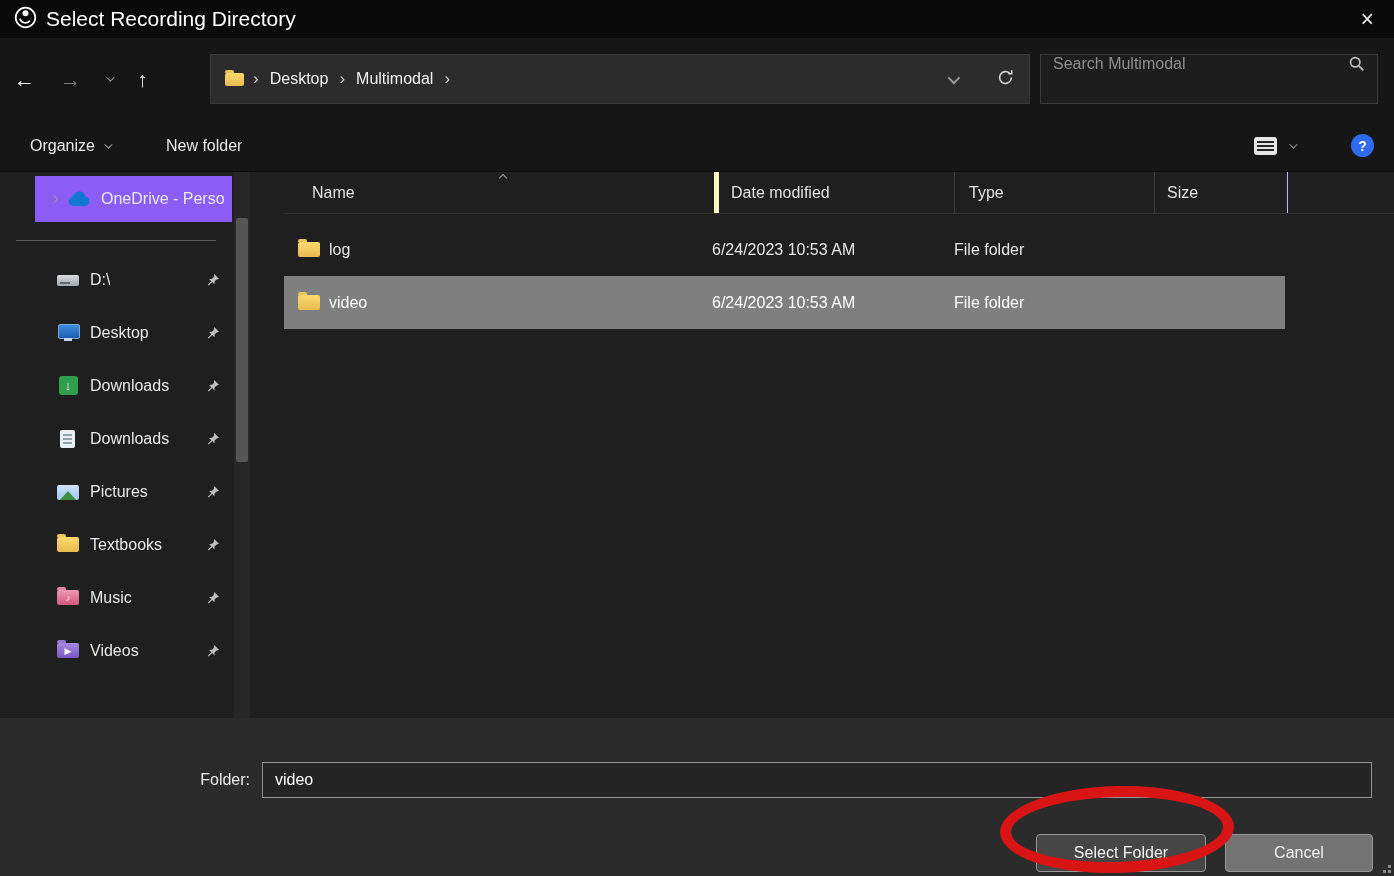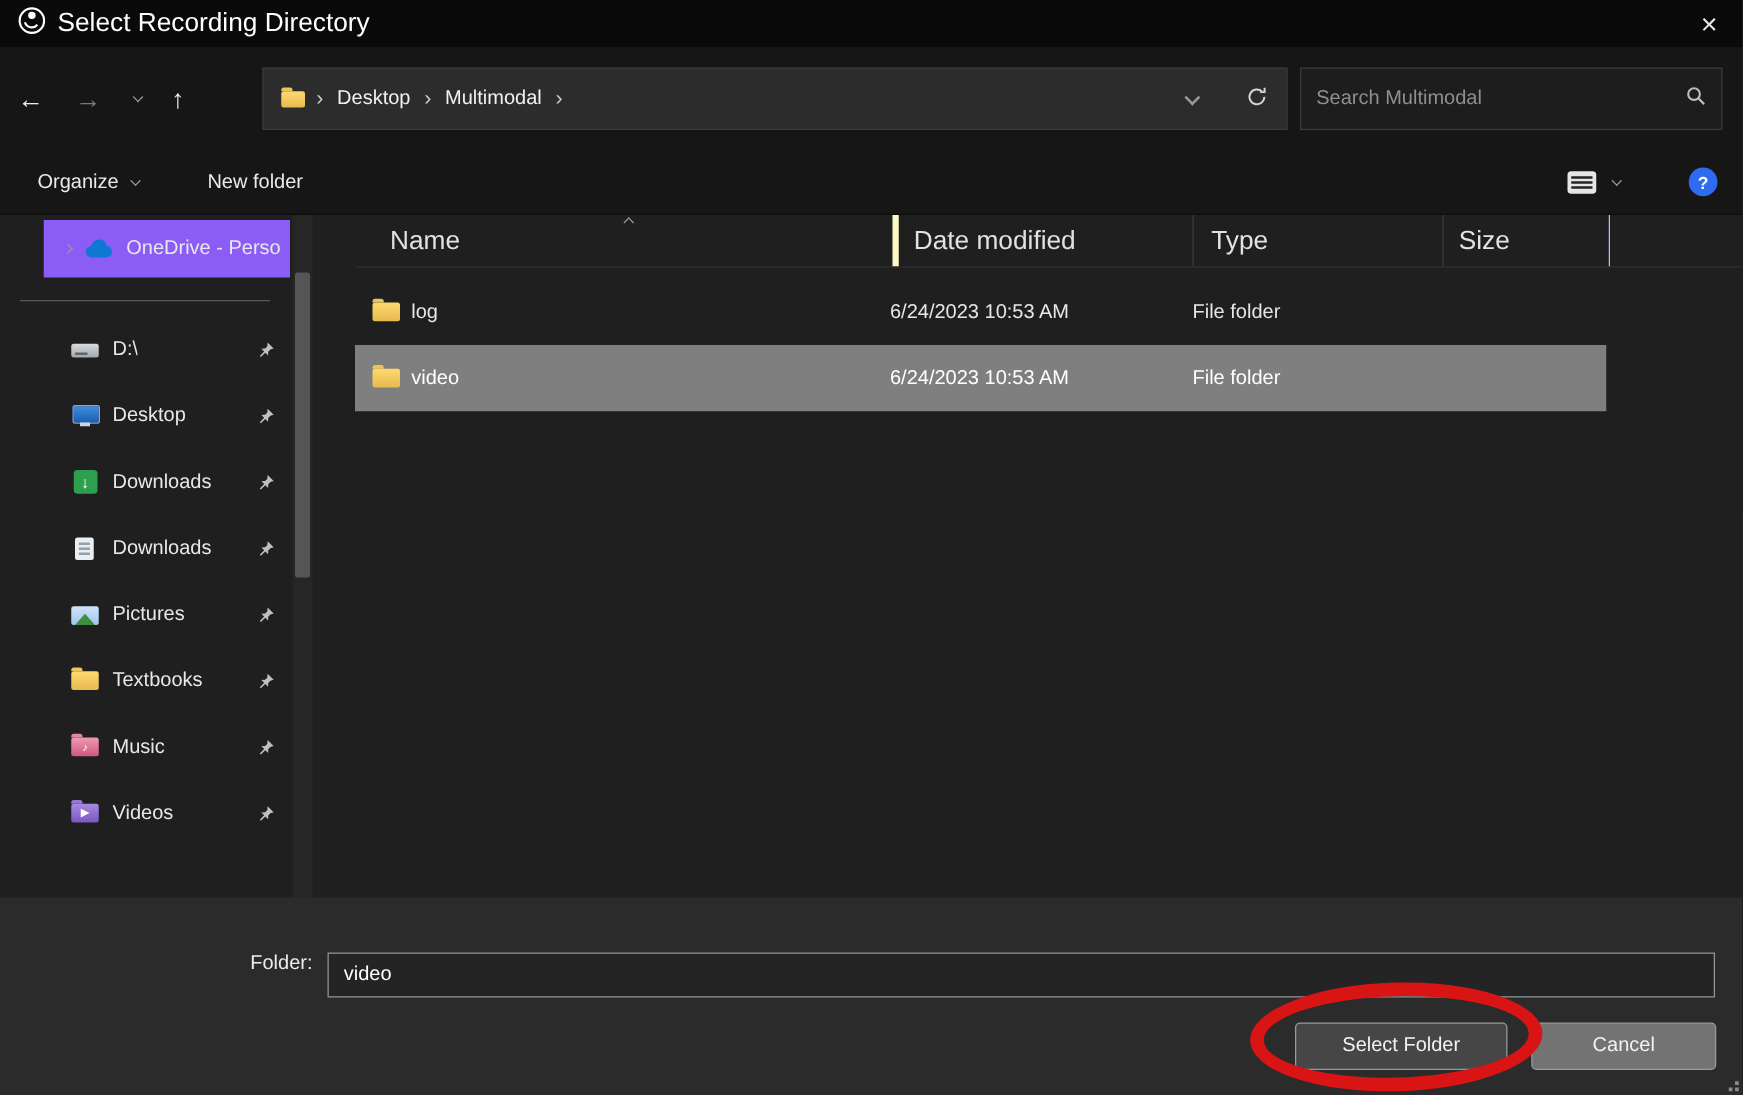--- a/index.html
+++ b/index.html
@@ -26,21 +26,21 @@
   .chev.up{transform:rotate(-135deg);}
   .chev.sm{width:6px;height:6px;border-width:1.5px;}
   .chev.dim{border-color:#9a9a9a;}
 
   .addr{flex:1;height:50px;background:#2c2c2c;border:1px solid #3a3a3a;display:flex;align-items:center;padding:0 12px 0 14px;gap:9px;font-size:16px;}
   .crumb{color:#f0f0f0;padding:0 2px;cursor:pointer;white-space:nowrap;}
   .sep{color:#cfcfcf;font-size:17px;}
   .addr-caret{margin-left:auto;padding:4px 10px;background:none;border:none;cursor:pointer;}
   .refresh-btn{background:none;border:none;cursor:pointer;margin-left:18px;padding:2px;}
 
-  .search-box{width:338px;height:50px;margin-left:10px;background:#1d1d1d;border:1px solid #3a3a3a;display:flex;align-items:center;padding:0 12px;flex:0 0 auto;}
+  .search-box{width:338px;height:50px;margin-left:10px;background:#1d1d1d;border:1px solid #3a3a3a;display:flex;align-items:flex-start;padding:0 12px;flex:0 0 auto;}
   .search-box input{flex:1;background:transparent;border:none;outline:none;color:#ddd;font-size:16px;min-width:0;}
   .search-box input::placeholder{color:#8f8f8f;}
 
   
   .toolbar{height:52px;background:#161616;display:flex;align-items:center;padding:0 20px 0 30px;border-bottom:1px solid #0d0d0d;}
   .tb-item{display:flex;align-items:center;gap:9px;font-size:16px;color:#eaeaea;background:none;border:none;cursor:pointer;margin-right:56px;}
   .tb-right{margin-left:auto;display:flex;align-items:center;gap:12px;}
   .view-icon{position:relative;width:23px;height:18px;border-radius:3px;background:#e6e6e6;display:inline-block;cursor:pointer;}
   .view-icon::after{content:"";position:absolute;left:3px;top:4px;width:17px;height:2px;background:#242424;box-shadow:0 4px 0 #242424,0 8px 0 #242424;}
   .help-btn{width:23px;height:23px;border-radius:50%;background:#2e6bf0;color:#fff;border:none;font-size:14px;font-weight:bold;cursor:pointer;display:flex;align-items:center;justify-content:center;margin-left:44px;}
@@ -78,39 +78,39 @@
   .folder .fg{position:absolute;inset:0;display:flex;align-items:center;justify-content:center;font-style:normal;font-size:9px;color:#fff;}
   .folder.music{background:linear-gradient(#ef9ab5,#d3567e);}
   .folder.music::before{background:#e387a4;}
   .folder.videos{background:linear-gradient(#a68ae0,#7a57c2);}
   .folder.videos::before{background:#9678d2;}
   .folder.fsm{width:19px;height:13px;}
 
   
   .list{flex:1;position:relative;padding-left:24px;}
   .sort-caret{position:absolute;top:3px;left:240px;}
-  .lheader{display:flex;height:42px;align-items:stretch;color:#e2e2e2;font-size:21px;border-bottom:1px solid #313131;}
+  .lheader{display:flex;height:42px;align-items:stretch;color:#e2e2e2;font-size:16px;border-bottom:1px solid #313131;}
   .hcell{display:flex;align-items:center;cursor:pointer;}
   .h-name{width:430px;padding-left:28px;}
   .h-date{width:240px;padding-left:12px;border-left:5px solid #fef9c3;}
   .h-type{width:200px;padding-left:14px;border-left:1px solid #3d3d3d;}
   .h-size{width:134px;padding-left:12px;border-left:1px solid #3d3d3d;border-right:1px solid #c4b5fd;}
   .rows{padding-top:9px;}
   .frow{display:flex;align-items:center;height:53px;width:1001px;font-size:16px;color:#e6e6e6;cursor:pointer;}
   .frow.selected{background:#7f7f7f;color:#fff;}
   .c-name{width:416px;display:flex;align-items:center;gap:9px;padding-left:14px;}
   .c-date{width:240px;padding-left:12px;}
   .c-type{width:200px;padding-left:14px;}
 
   
   .footer{height:158px;background:#2b2b2b;position:relative;}
-  .folder-row{display:flex;align-items:flex-start;padding:44px 22px 0 0;}
+  .folder-row{display:flex;align-items:center;padding:44px 22px 0 0;}
   .folder-label{width:262px;text-align:right;padding-right:12px;font-size:16px;color:#ececec;flex:0 0 auto;}
   .folder-input{flex:1;height:36px;background:#242424;border:1px solid #969696;color:#fff;font-size:16px;padding:0 12px;outline:none;}
-  .btn-row{position:absolute;right:21px;bottom:20px;display:flex;gap:19px;}
+  .btn-row{position:absolute;right:21px;bottom:4px;display:flex;gap:19px;}
   .btn{height:38px;background:#737373;border:1px solid #9a9a9a;border-radius:4px;color:#f2f2f2;font-size:16px;padding:0 26px;cursor:pointer;}
   .btn.primary{min-width:170px;background:#464646;}
   .btn.cancel{min-width:148px;}
 
   
   .annotation{position:absolute;left:1000px;top:786px;width:234px;height:87px;border:11px solid #d81414;border-radius:50%;transform:rotate(-1.5deg);pointer-events:none;z-index:5;}
 
   
   .grip{position:absolute;right:2px;bottom:2px;width:13px;height:13px;}
   .grip::after{content:"";position:absolute;right:1px;bottom:1px;width:3px;height:3px;background:#8a8a8a;box-shadow:-5px 0 0 #8a8a8a,0 -5px 0 #8a8a8a;}

